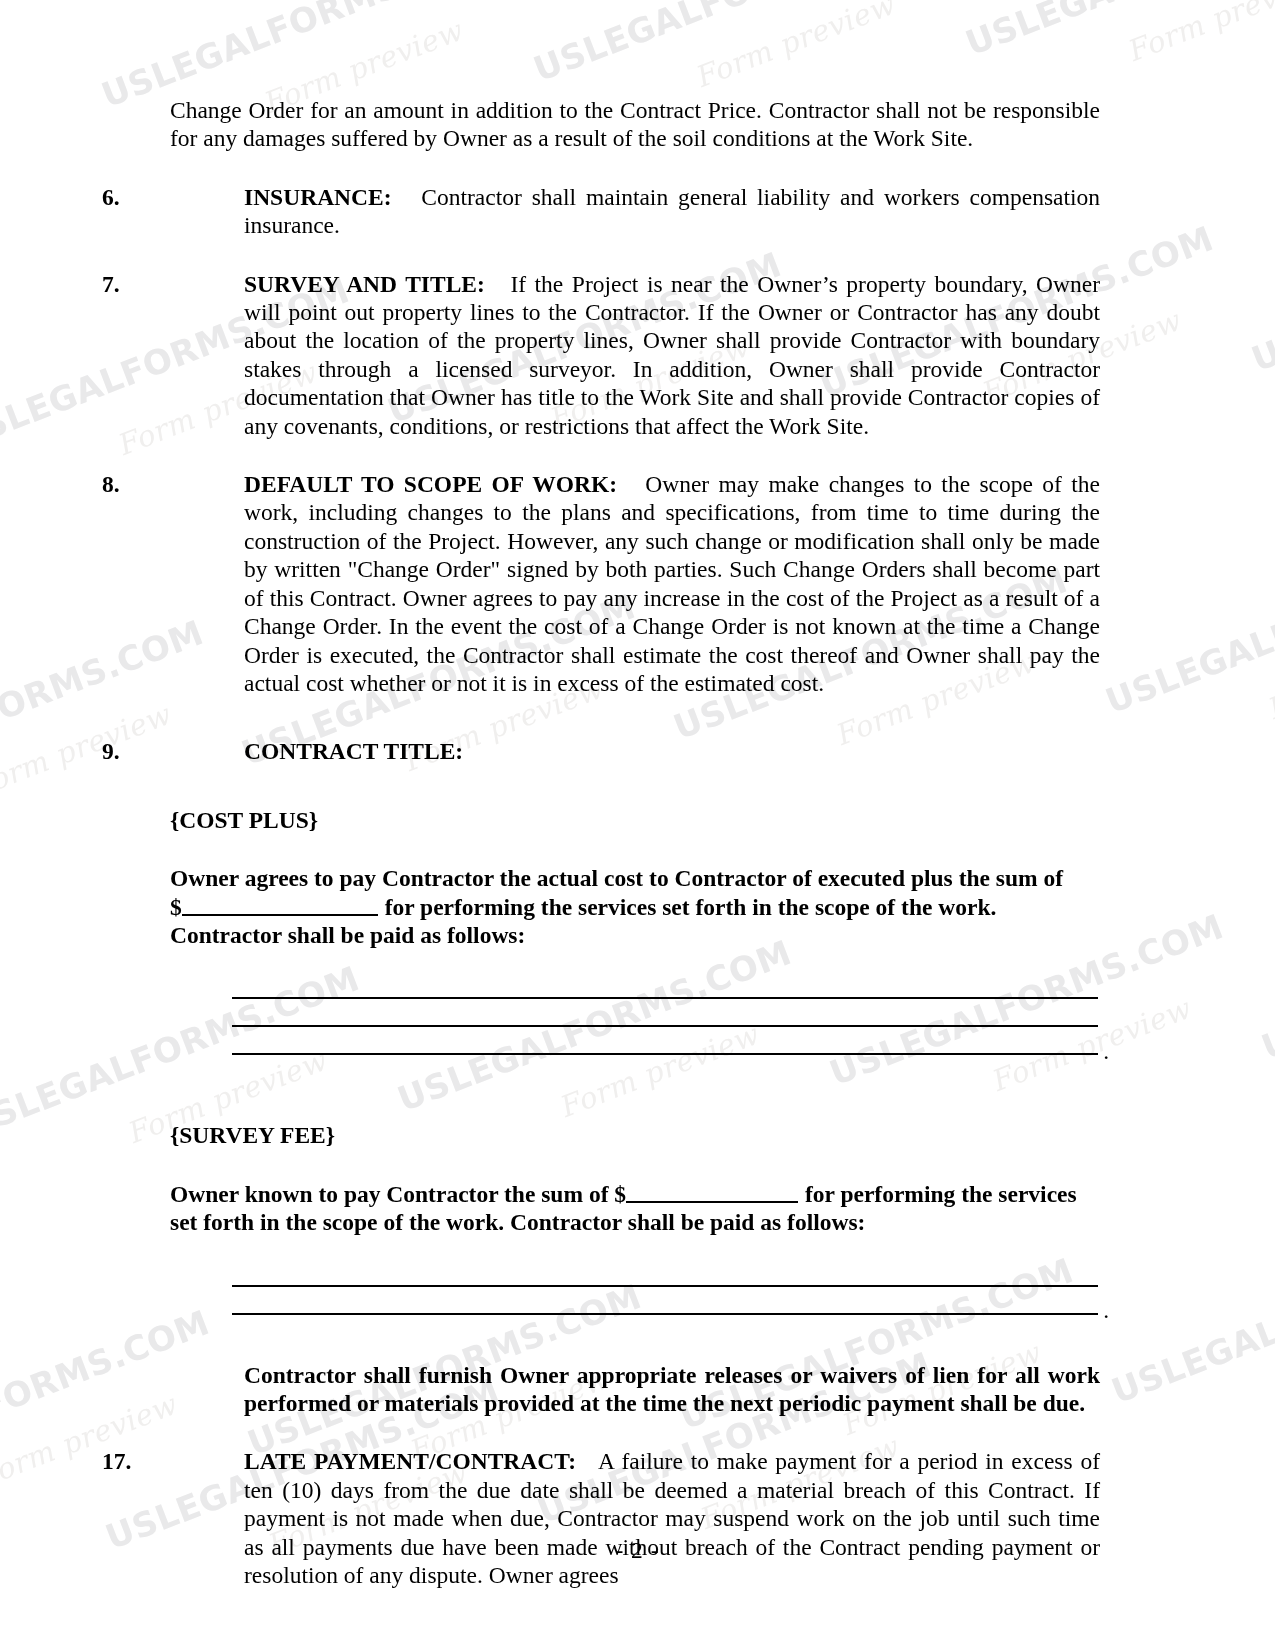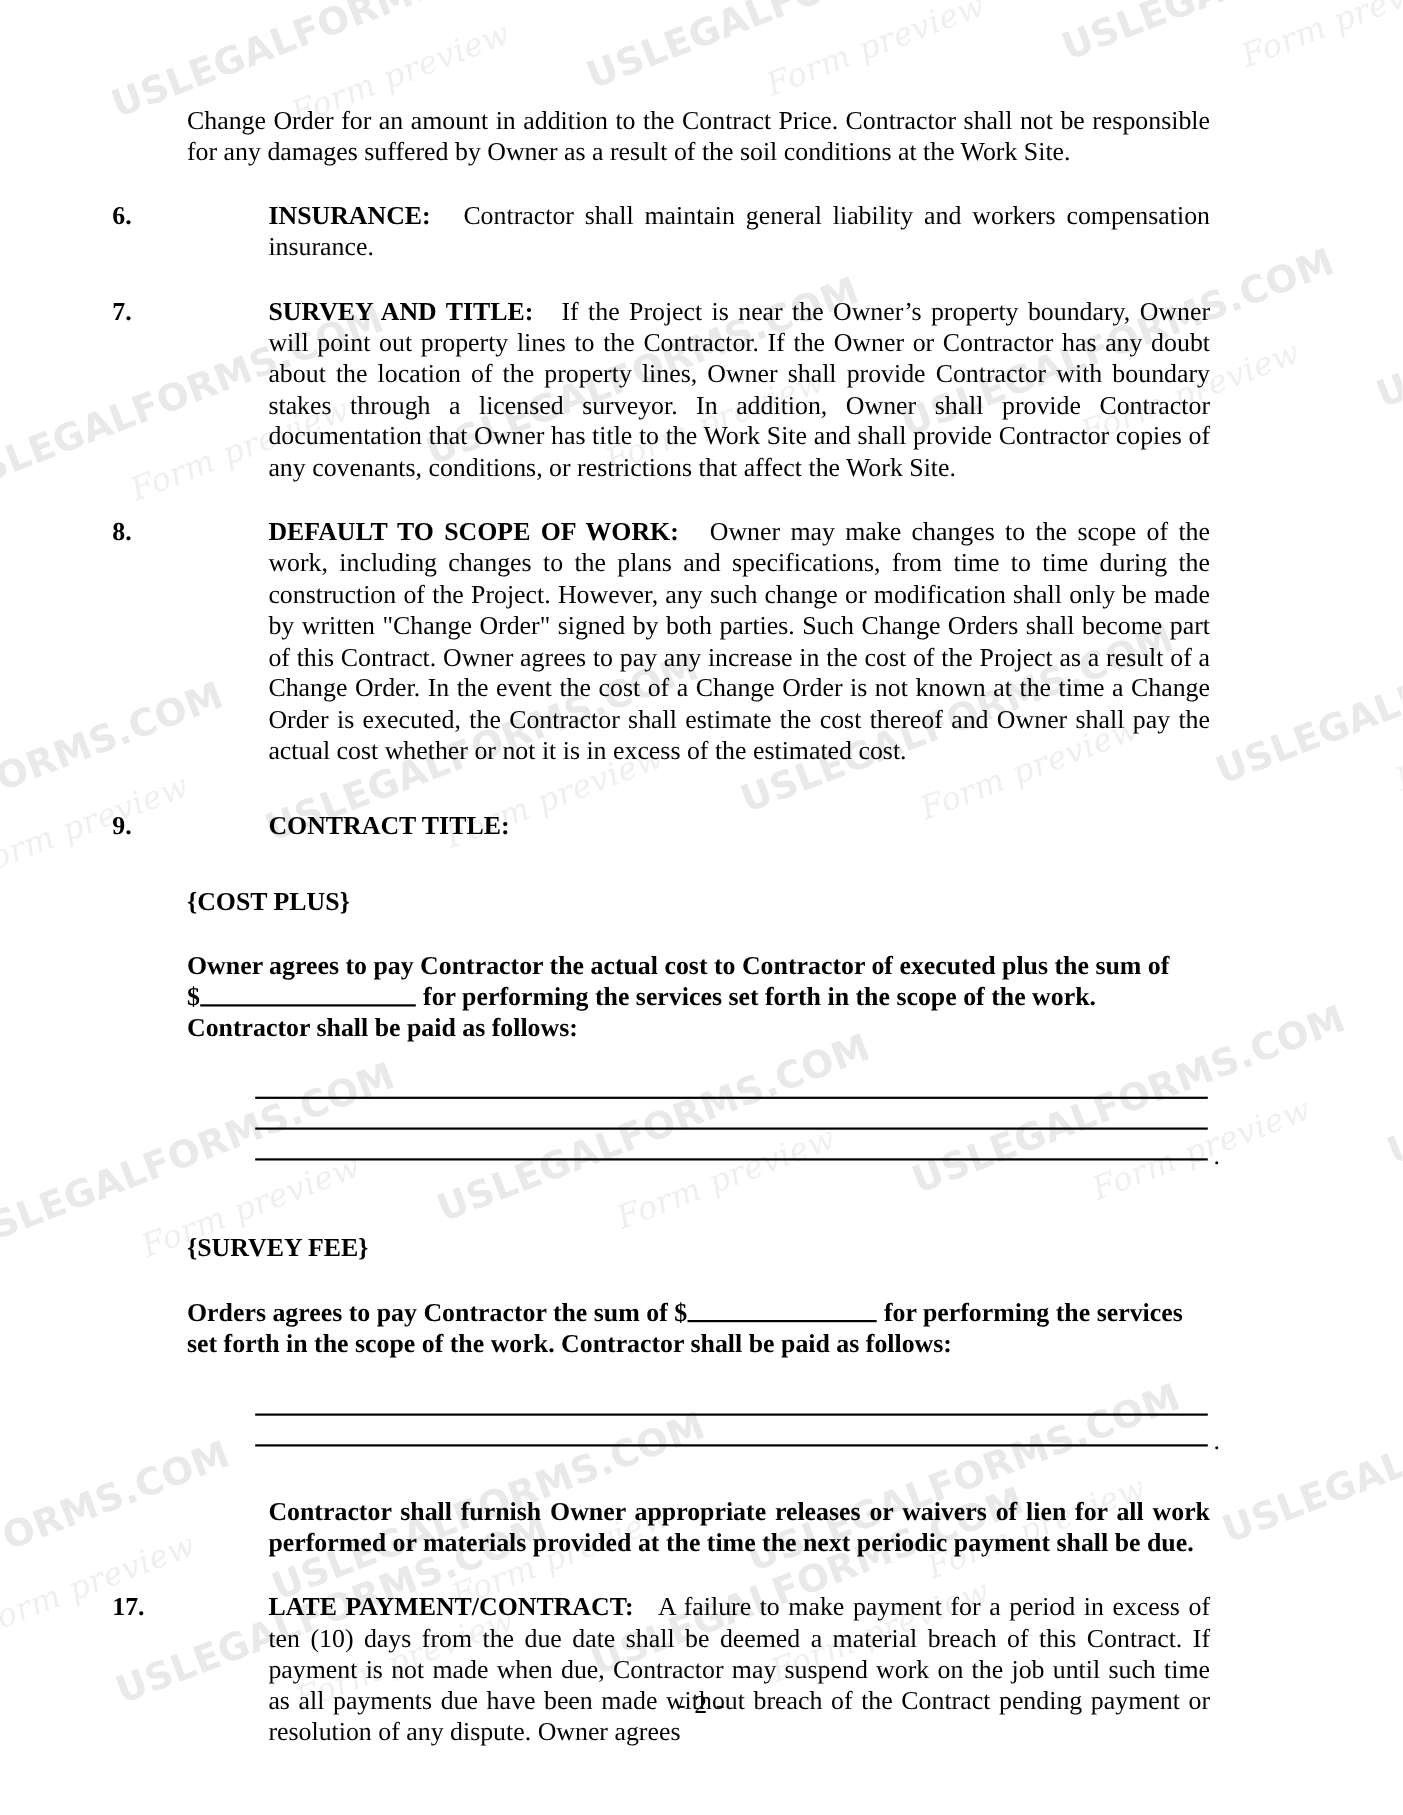--- a/index.html
+++ b/index.html
@@ -250,21 +250,21 @@
 
     <div class="spacer-md"></div>
 
 
     <div class="spacer-md"></div>
 
     <p class="para nojust">{SURVEY FEE}</p>
 
     <div class="spacer-md"></div>
 
-    <p class="para nojust"><span>Orders agrees to pay Contractor the sum of $</span><span class="blank blank-mid"></span> <span>for performing the services set forth in the scope of the work.  Contractor shall be paid as follows:</span></p>
+    <p class="para nojust"><span>Owner known to pay Contractor the sum of $</span><span class="blank blank-mid"></span> <span>for performing the services set forth in the scope of the work.  Contractor shall be paid as follows:</span></p>
 
     <div class="spacer-sm"></div>
 
     <div class="rule-group">
       <div class="rule-line"></div>
       <div class="rule-line ends-period"></div>
     </div>
 
     <div class="spacer-lg"></div>
 

